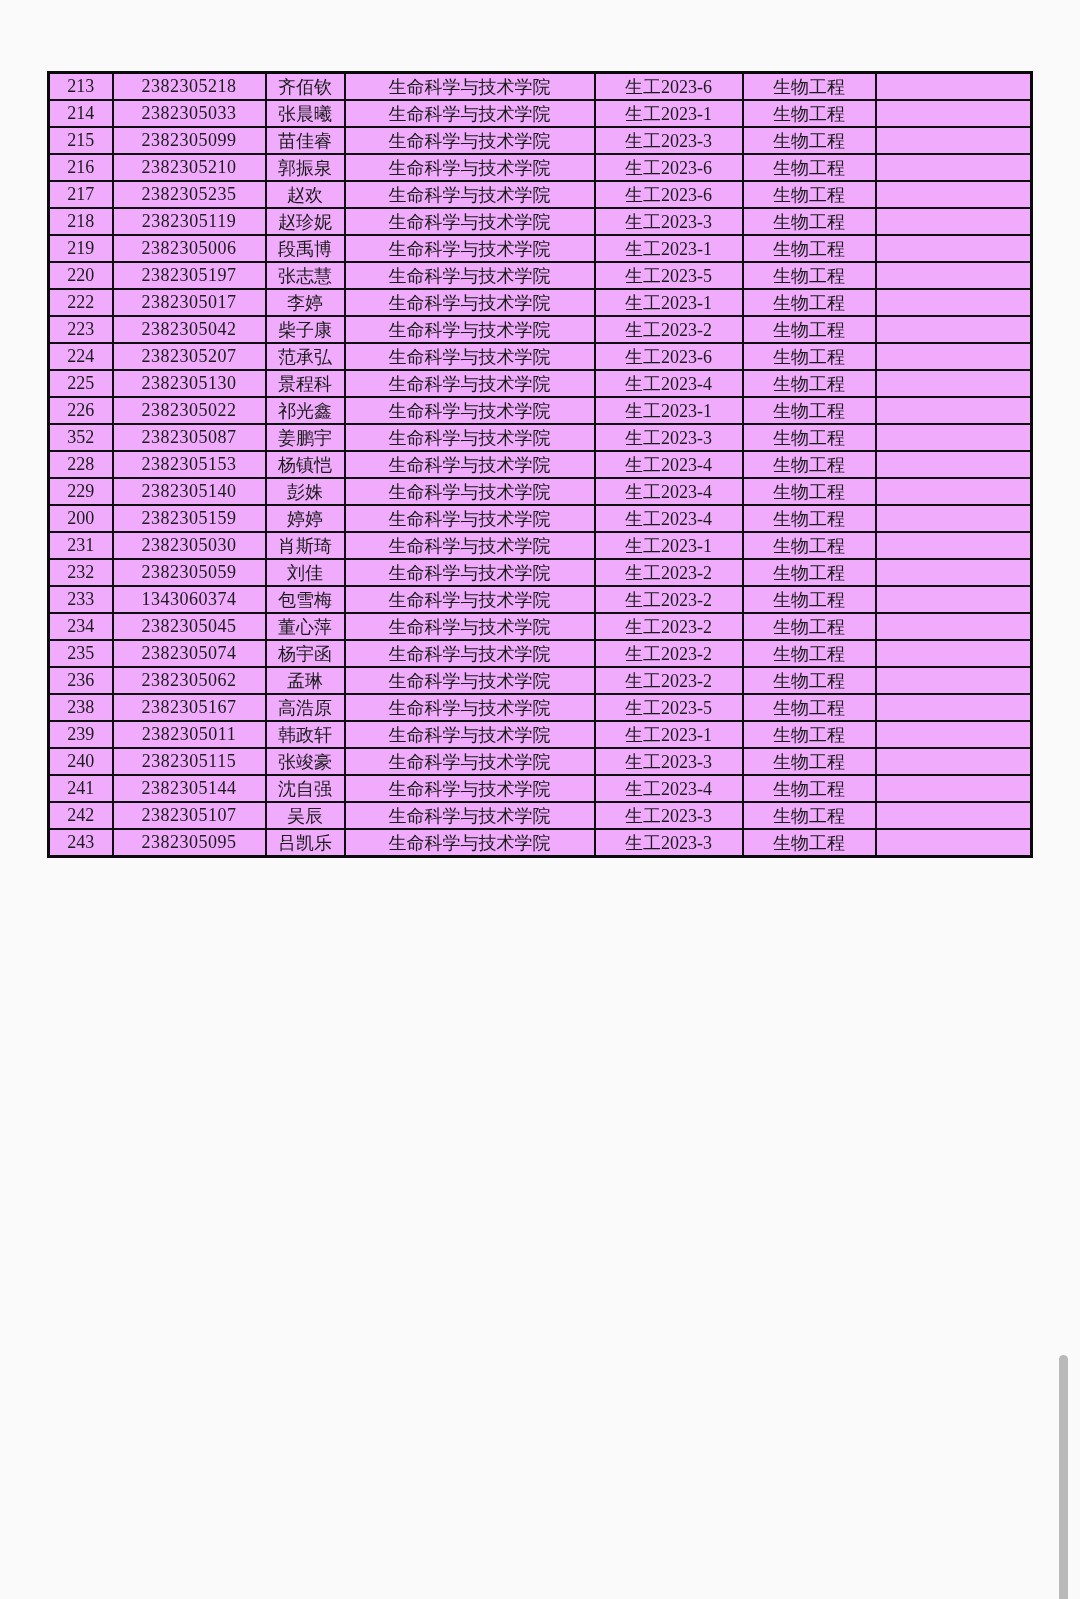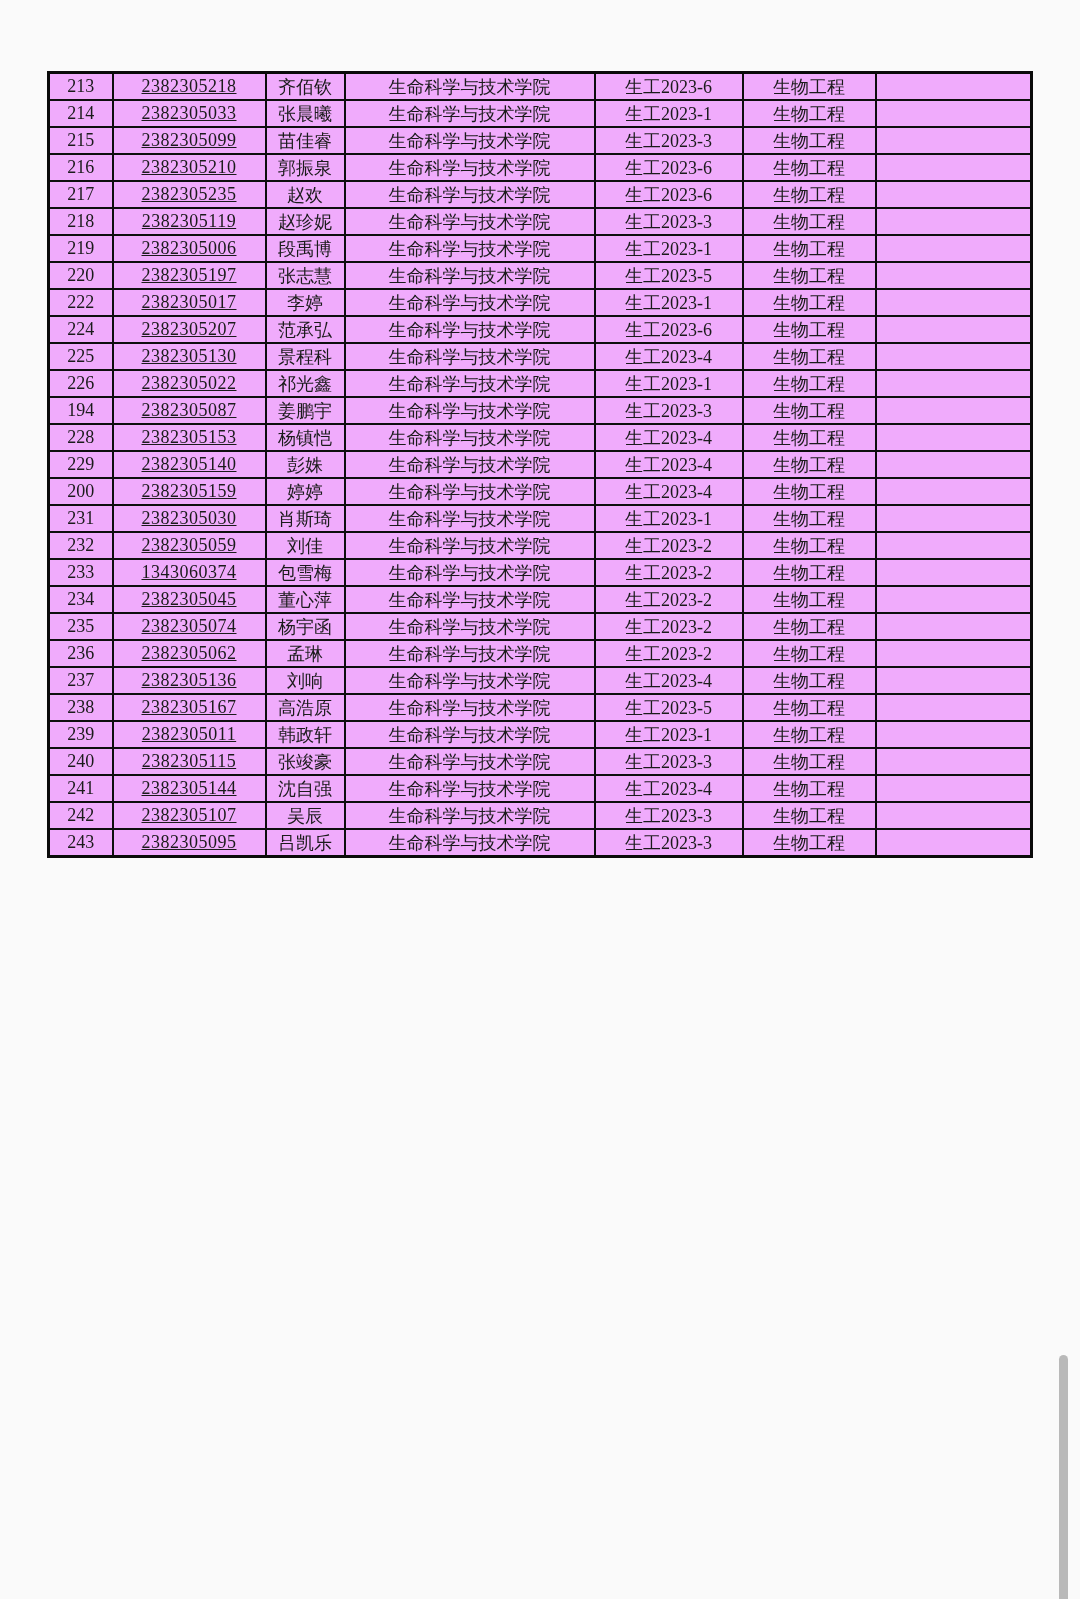--- a/index.html
+++ b/index.html
@@ -29,21 +29,20 @@
     padding: 0;
     text-align: center;
     vertical-align: middle;
     font-size: 18px;
     color: #1b1b1b;
     white-space: nowrap;
     overflow: hidden;
   }
   .sheet-table td.col-id {
     letter-spacing: 0.5px;
-    text-decoration: underline;
   }
   .scrollbar-thumb {
     position: absolute;
     left: 1059px;
     top: 1355px;
     width: 9px;
     height: 244px;
     background: #b9b9b9;
     border-radius: 6px 6px 0 0;
   }
@@ -137,20 +136,29 @@
       <tr>
     <td class="col-index">222</td>
     <td class="col-id">2382305017</td>
     <td class="col-name">李婷</td>
     <td class="col-college">生命科学与技术学院</td>
     <td class="col-class">生工2023-1</td>
     <td class="col-major">生物工程</td>
     <td class="col-note"></td>
   </tr>
       <tr>
+    <td class="col-index">223</td>
+    <td class="col-id">2382305042</td>
+    <td class="col-name">柴子康</td>
+    <td class="col-college">生命科学与技术学院</td>
+    <td class="col-class">生工2023-2</td>
+    <td class="col-major">生物工程</td>
+    <td class="col-note"></td>
+  </tr>
+      <tr>
     <td class="col-index">224</td>
     <td class="col-id">2382305207</td>
     <td class="col-name">范承弘</td>
     <td class="col-college">生命科学与技术学院</td>
     <td class="col-class">生工2023-6</td>
     <td class="col-major">生物工程</td>
     <td class="col-note"></td>
   </tr>
       <tr>
     <td class="col-index">225</td>
@@ -164,21 +172,21 @@
       <tr>
     <td class="col-index">226</td>
     <td class="col-id">2382305022</td>
     <td class="col-name">祁光鑫</td>
     <td class="col-college">生命科学与技术学院</td>
     <td class="col-class">生工2023-1</td>
     <td class="col-major">生物工程</td>
     <td class="col-note"></td>
   </tr>
       <tr>
-    <td class="col-index">194</td>
+    <td class="col-index">352</td>
     <td class="col-id">2382305087</td>
     <td class="col-name">姜鹏宇</td>
     <td class="col-college">生命科学与技术学院</td>
     <td class="col-class">生工2023-3</td>
     <td class="col-major">生物工程</td>
     <td class="col-note"></td>
   </tr>
       <tr>
     <td class="col-index">228</td>
     <td class="col-id">2382305153</td>
@@ -250,29 +258,20 @@
     <td class="col-class">生工2023-2</td>
     <td class="col-major">生物工程</td>
     <td class="col-note"></td>
   </tr>
       <tr>
     <td class="col-index">236</td>
     <td class="col-id">2382305062</td>
     <td class="col-name">孟琳</td>
     <td class="col-college">生命科学与技术学院</td>
     <td class="col-class">生工2023-2</td>
-    <td class="col-major">生物工程</td>
-    <td class="col-note"></td>
-  </tr>
-      <tr>
-    <td class="col-index">237</td>
-    <td class="col-id">2382305136</td>
-    <td class="col-name">刘响</td>
-    <td class="col-college">生命科学与技术学院</td>
-    <td class="col-class">生工2023-4</td>
     <td class="col-major">生物工程</td>
     <td class="col-note"></td>
   </tr>
       <tr>
     <td class="col-index">238</td>
     <td class="col-id">2382305167</td>
     <td class="col-name">高浩原</td>
     <td class="col-college">生命科学与技术学院</td>
     <td class="col-class">生工2023-5</td>
     <td class="col-major">生物工程</td>

